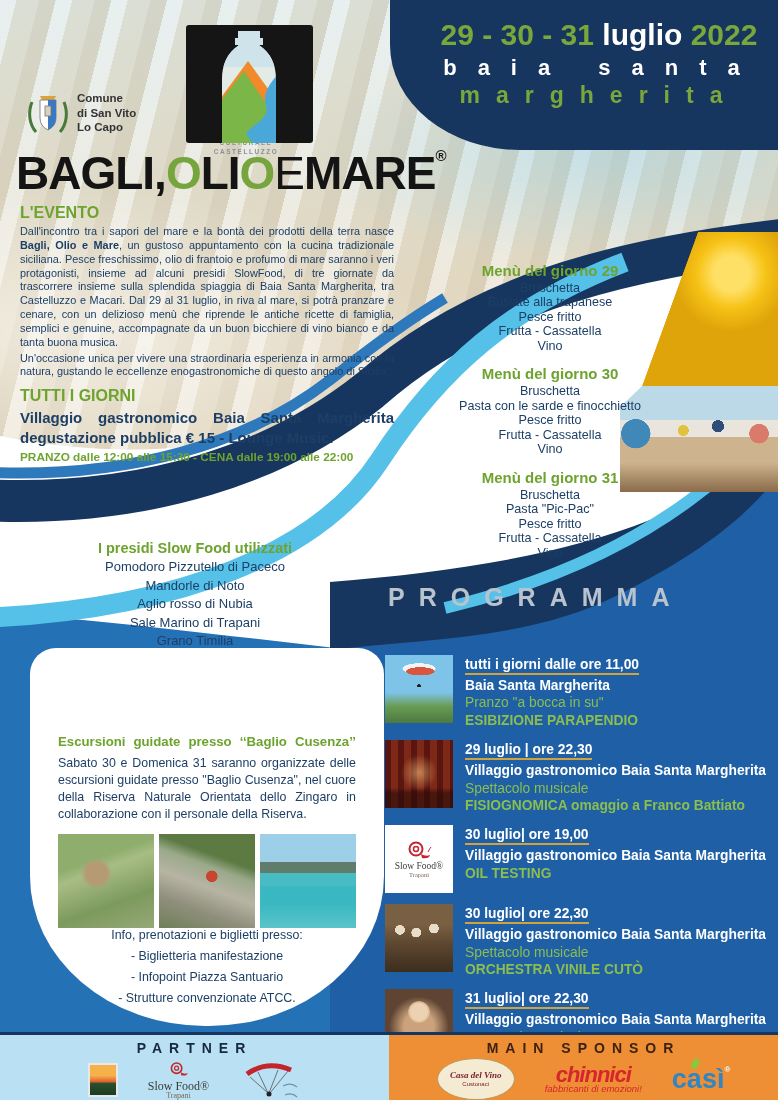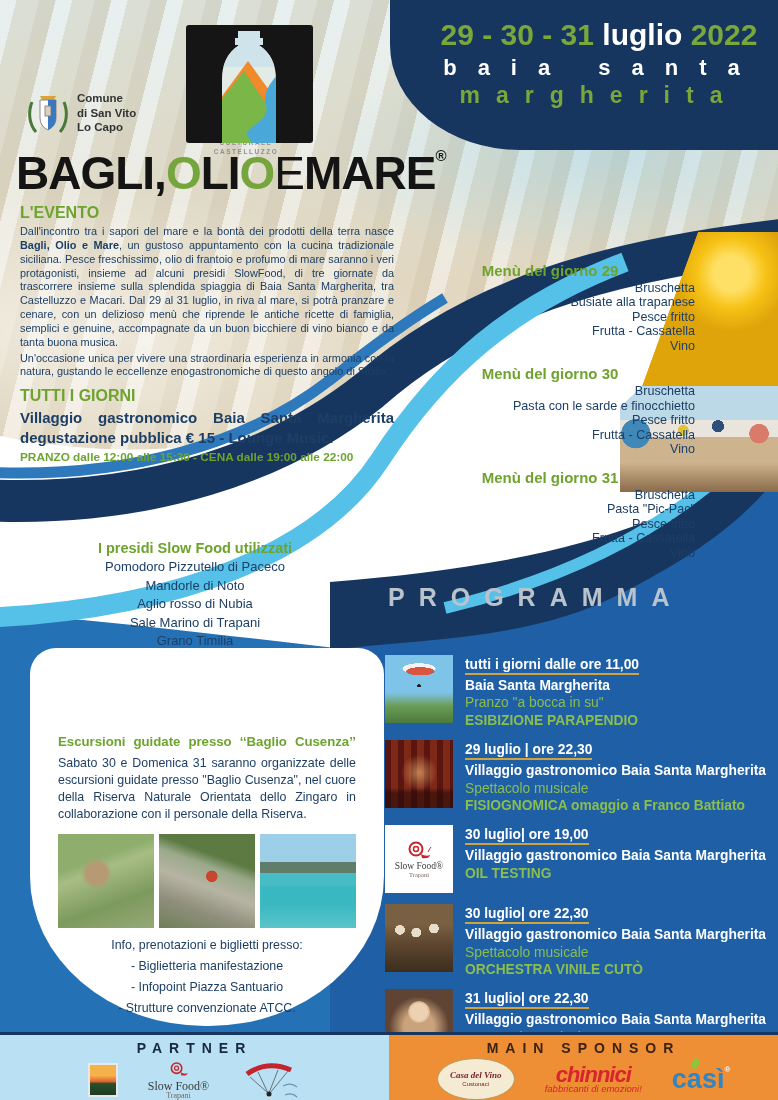--- a/index.html
+++ b/index.html
@@ -37,21 +37,21 @@
   .h-green{color:#6da32e;font-weight:bold;font-size:16px;margin:0 0 3px 0;}
   .evento p{font-size:10.9px;line-height:1.27;text-align:justify;margin:0;}
   .evento p+p{margin-top:2px;}
   .tutti{margin-top:8px;}
   .tutti .body{font-size:15px;line-height:1.3;text-align:justify;font-weight:bold;}
   .tutti .hours{color:#6da32e;font-weight:bold;font-size:11.8px;margin-top:3px;}
   
   .menus{top:262px;left:405px;width:290px;z-index:3;text-align:center;}
   .menu{margin-bottom:12px;}
   .menu-title{color:#6da32e;font-weight:bold;font-size:15px;margin-bottom:2px;}
-  .menu-item{color:#1d3f66;font-size:12.6px;line-height:1.15;text-align:right;}
+  .menu-item{color:#1d3f66;font-size:12.6px;line-height:1.15;}
   
   .melon-photo{top:232px;left:612px;width:166px;height:160px;z-index:2;
     clip-path:polygon(52% 0,100% 0,100% 100%,17% 100%);
     background:
       radial-gradient(circle 58px at 72% 26%, #ffe066 0 30%, #f6c215 60%, #dfa40a 100%),
       radial-gradient(circle 85px at 68% 85%, #ffd94d 0 35%, #f2b90e 65%, #d79c07 100%),
       linear-gradient(115deg,#e8920c 0 30%,#f6bc12 60%,#e9a60d 100%);}
   .buffet-photo{top:386px;left:620px;width:158px;height:106px;z-index:2;
     clip-path:polygon(14% 0,100% 0,100% 100%,0 100%,0 20%);
     background:
@@ -71,21 +71,21 @@
   .esc-h{color:#6da32e;font-weight:bold;font-size:13.2px;text-align:justify;-moz-text-align-last:justify;text-align-last:justify;}
   .esc-b{color:#1d3f66;font-size:12.4px;line-height:1.38;text-align:justify;margin-top:6px;}
   .trip-photos{display:flex;gap:5px;margin-top:11px;}
   .tp{width:96px;height:94px;}
   .tp1{background:radial-gradient(circle 26px at 40% 42%, #b59a74 0 40%, transparent 60%),
        linear-gradient(160deg,#8fae6e 0 30%,#a8bd84 40%,#7d9a5d 70%,#96a877 100%);}
   .tp2{background:radial-gradient(circle 10px at 55% 45%, #c8452f 0 55%, transparent 60%),
        linear-gradient(200deg,#5d7a43 0 28%,#9aa98a 38%,#b7b4a4 55%,#8f8f7c 75%,#6f7f58 100%);}
   .tp3{background:linear-gradient(180deg,#9ecfe8 0 30%,#6d86702f 0 0),
        linear-gradient(180deg,#a8d4ea 0 28%,#5e7a6a 28% 42%,#3ec8d8 42% 55%,#2fc4d4 55% 75%,#55d2de 100%);}
-  .info{margin-top:10px;text-align:center;color:#1d3f66;font-size:12.4px;}
+  .info{text-align:center;color:#1d3f66;font-size:12.4px;}
   .info .ih{margin-bottom:7px;}
   .info .ii{margin-bottom:7px;}
   
   .prog-h{top:583px;left:388px;z-index:4;color:#b9c3cd;font-weight:bold;font-size:25px;letter-spacing:14px;white-space:nowrap;}
   .events{top:655px;left:385px;width:392px;z-index:4;}
   .event{display:flex;gap:12px;margin-bottom:11px;}
   .thumb{width:68px;height:68px;flex:0 0 68px;}
   .th-para{background:
       radial-gradient(ellipse 24px 7px at 52% 24%, #d95540 0 58%, transparent 60%),
       radial-gradient(ellipse 28px 9px at 50% 20%, #f4f4f4 0 58%, transparent 60%),

